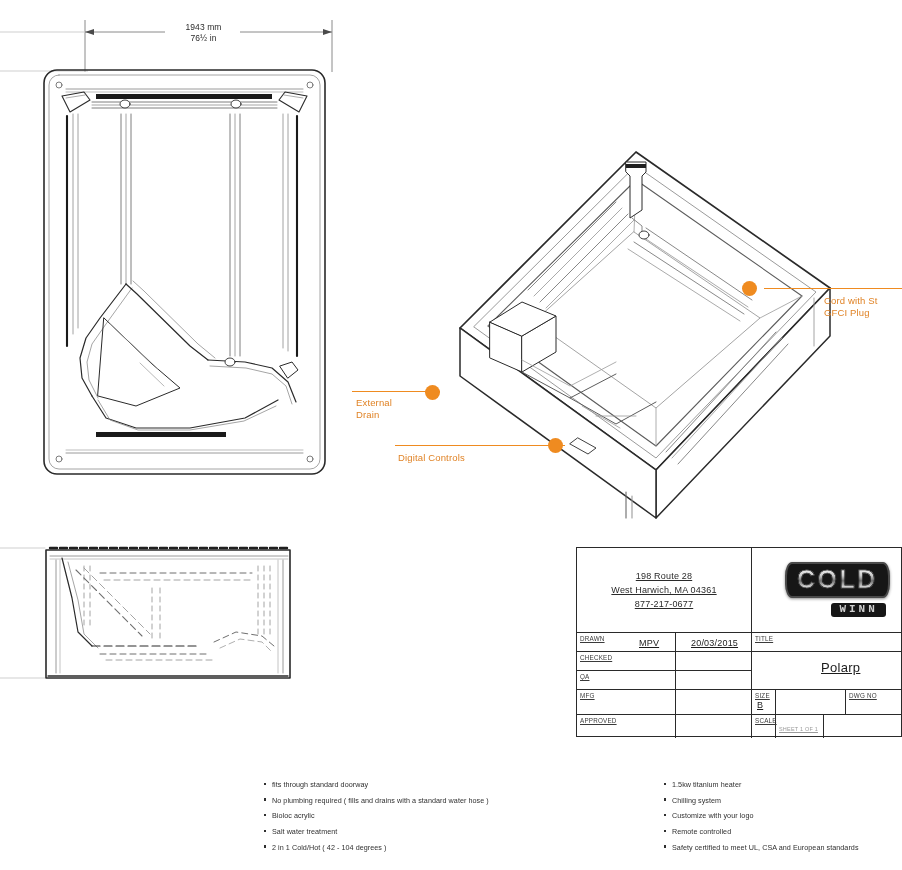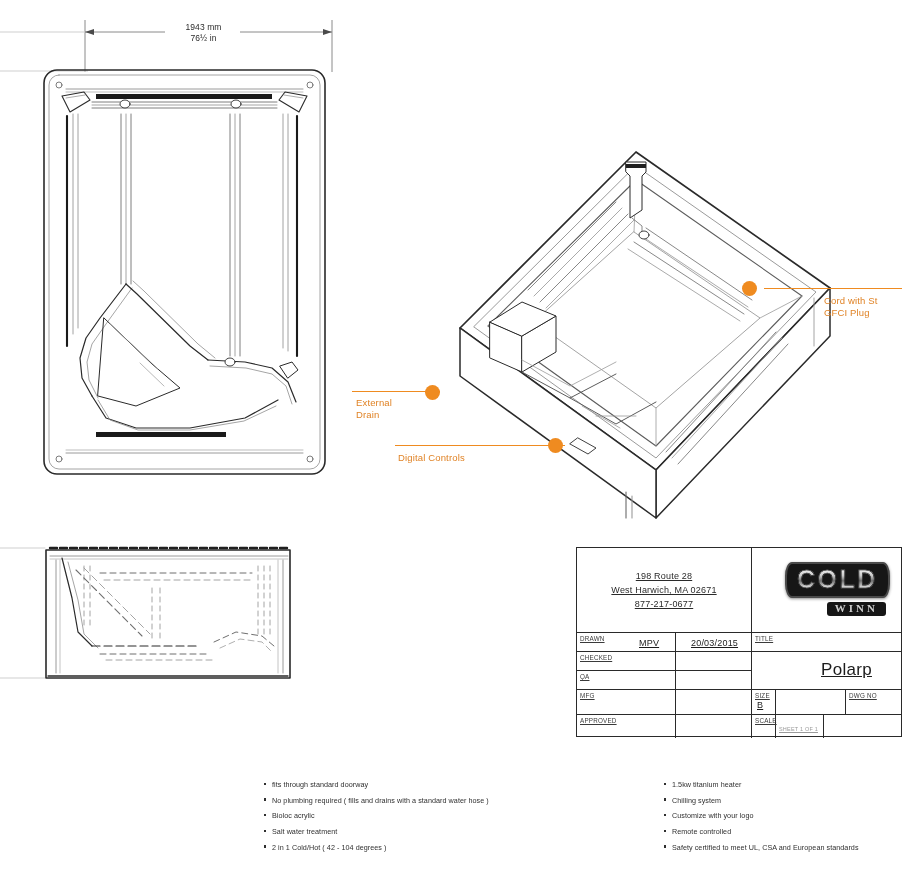--- a/index.html
+++ b/index.html
@@ -42,21 +42,21 @@
     font-size:9px;line-height:1.55;text-align:center;color:#2a2a2a;
     letter-spacing:.2px;
   }
   .tb-tag{
     font-size:6.3px;color:#3a3a3a;letter-spacing:.2px;
     text-transform:uppercase;white-space:nowrap;
   }
   .tb-val{font-size:9px;color:#1c1c1c;letter-spacing:.2px;white-space:nowrap;}
   .tb-val-sm{font-size:7.5px;color:#1c1c1c;letter-spacing:.2px;white-space:nowrap;}
   .tb-title-val{
-    font-size:17px;color:#1c1c1c;letter-spacing:.3px;white-space:nowrap;
+    font-size:13px;color:#1c1c1c;letter-spacing:.3px;white-space:nowrap;
   }
 
   
   .logo-wrap{position:absolute;}
   .logo-top{
     position:relative;background:#161616;
     border:2.5px solid #4a4a4a;border-radius:7px/14px;
     padding:3px 10px 4px 10px;display:inline-block;
     box-shadow:0 1px 3px rgba(0,0,0,.45);
   }
@@ -66,21 +66,21 @@
     background:linear-gradient(180deg,#ffffff 0%,#c9c9c9 35%,#6e6e6e 55%,#d6d6d6 80%,#8a8a8a 100%);
     -webkit-background-clip:text;background-clip:text;color:transparent;
     -webkit-text-stroke:.6px #0c0c0c;
     line-height:1;white-space:nowrap;display:block;
   }
   .logo-sub{
     margin-top:1px;background:#161616;display:inline-block;
     padding:1px 8px 2px 8px;border-radius:3px;
   }
   .logo-sub-text{
-    font-family:Liberation Serif, serif;
+    font-family:Liberation Mono, monospace;
     font-weight:bold;font-size:11px;letter-spacing:3px;
     color:#cfcfcf;line-height:1;white-space:nowrap;display:block;
   }
 
   
   .feat-list{position:absolute;}
   .feat-item{
     font-size:7.2px;line-height:1.32;color:#2f2f2f;
     letter-spacing:.05px;white-space:nowrap;
     margin-bottom:6.2px;position:relative;padding-left:8px;
@@ -311,21 +311,21 @@
     <div class="tb-line-h" style="left:0;top:141px;width:326px;"></div>
     <div class="tb-line-h" style="left:0;top:166px;width:326px;"></div>
 
     <div class="tb-line-v" style="left:174px;top:0;height:190px;"></div>
     <div class="tb-line-v" style="left:98px;top:84px;height:106px;"></div>
     <div class="tb-line-v" style="left:198px;top:141px;height:49px;"></div>
     <div class="tb-line-v" style="left:268px;top:141px;height:25px;"></div>
     <div class="tb-line-v" style="left:246px;top:166px;height:24px;"></div>
 
     <div class="tb-cell tb-addr" style="left:6px;top:22px;width:162px;">198 Route 28</div>
-    <div class="tb-cell tb-addr" style="left:6px;top:36px;width:162px;">West Harwich, MA 02671</div>
+    <div class="tb-cell tb-addr" style="left:6px;top:36px;width:162px;">West Harwich, MA 04361</div>
     <div class="tb-cell tb-addr" style="left:6px;top:50px;width:162px;">877-217-0677</div>
 
     <div class="logo-wrap" style="left:208px;top:14px;">
       <div class="logo-top">
         <span class="logo-top-text">COLD</span>
       </div>
       <div style="text-align:right;padding-right:4px;">
         <div class="logo-sub">
           <span class="logo-sub-text">WINN</span>
         </div>

